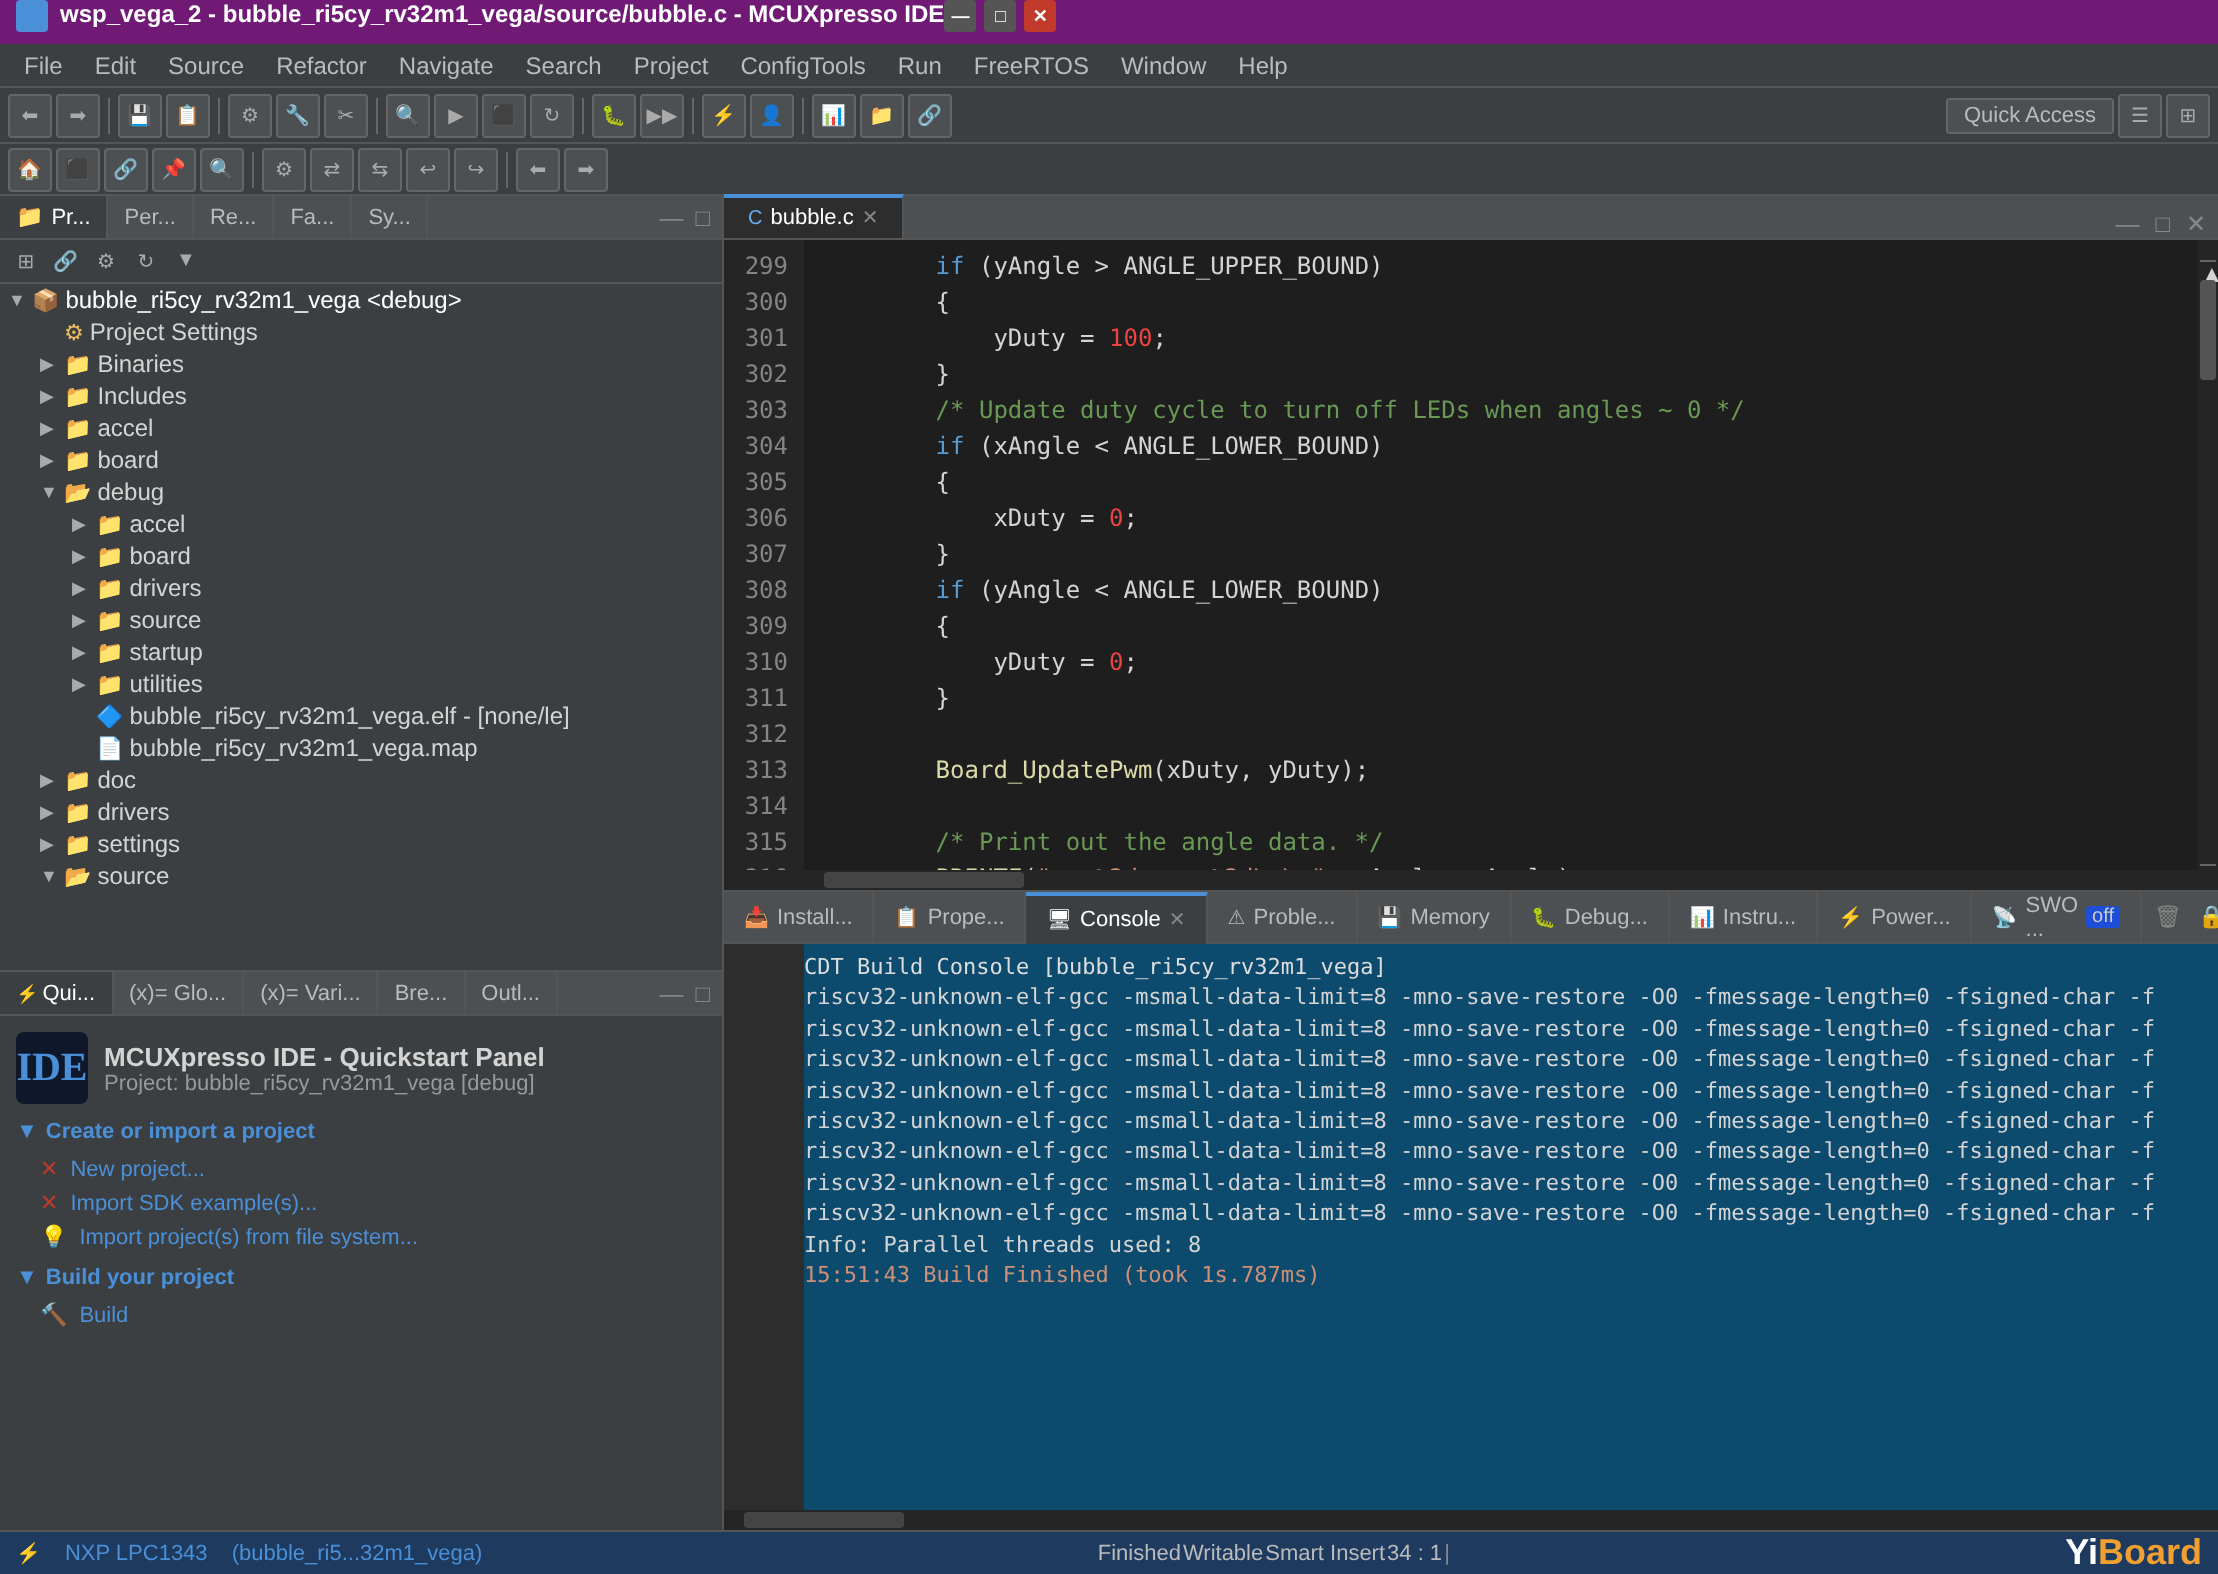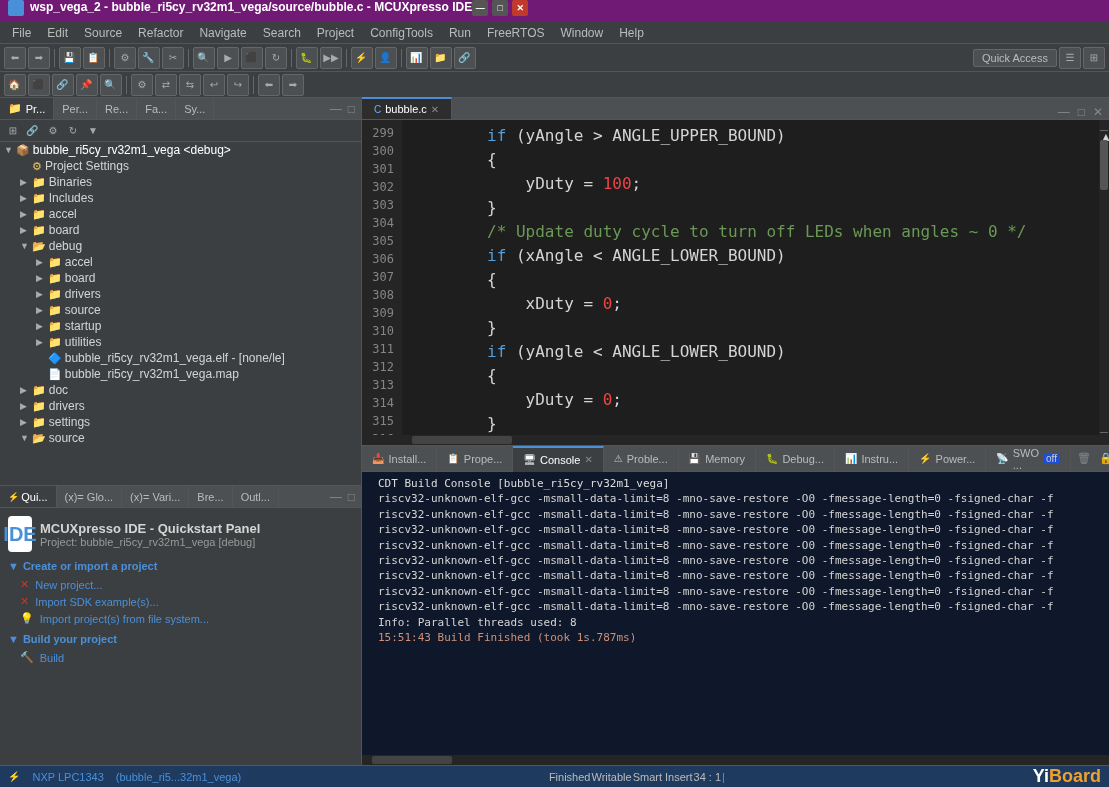--- a/index.html
+++ b/index.html
@@ -38,63 +38,63 @@
     .tree-item { display: flex; align-items: center; padding: 1px 0; cursor: pointer; white-space: nowrap; font-size: 12px; }
     .tree-arrow { width: 12px; flex-shrink: 0; color: #aaa; font-size: 9px; }
 
     
     #left-bottom { height: 280px; border-top: 1px solid #555; display: flex; flex-direction: column; }
     #bottom-tabs-left { display: flex; background: #4c5052; height: 22px; border-bottom: 1px solid #555; }
     .bottom-tab-left { padding: 2px 8px; font-size: 11px; color: #bbb; border-right: 1px solid #555; cursor: pointer; display: flex; align-items: center; }
     .bottom-tab-left.active { background: #3c3f41; color: #fff; }
     #quickstart-panel { flex: 1; background: #3c3f41; padding: 8px; overflow-y: auto; }
     .qs-header { display: flex; align-items: center; gap: 8px; margin-bottom: 8px; }
-    .qs-logo { width: 24px; height: 36px; background: #ffffff; border-radius: 4px; display: flex; align-items: center; justify-content: center; color: #4a90d9; font-size: 20px; font-weight: bold; flex-shrink: 0; }
+    .qs-logo { width: 36px; height: 36px; background: #0f172a; border-radius: 4px; display: flex; align-items: center; justify-content: center; color: #4a90d9; font-size: 20px; font-weight: bold; flex-shrink: 0; font-family: Liberation Serif, serif; }
     .qs-title { font-size: 13px; font-weight: bold; color: #d4d4d4; }
     .qs-subtitle { font-size: 11px; color: #999; }
     .qs-section { margin-bottom: 6px; }
     .qs-section-header { color: #4a90d9; font-size: 11px; font-weight: bold; margin-bottom: 4px; display: flex; align-items: center; gap: 4px; cursor: pointer; }
     .qs-item { display: flex; align-items: center; gap: 6px; padding: 2px 0 2px 12px; cursor: pointer; color: #4a90d9; font-size: 11px; }
 
     
     #right-panel { flex: 1; display: flex; flex-direction: column; min-width: 0; }
 
     
     #editor-tabs { background: #4c5052; height: 22px; display: flex; align-items: flex-end; border-bottom: 1px solid #555; }
     .editor-tab { padding: 3px 12px; font-size: 11px; background: #4c5052; color: #bbb; border-right: 1px solid #555; cursor: pointer; display: flex; align-items: center; gap: 4px; height: 22px; }
     .editor-tab.active { background: #2d2d2d; color: #fff; border-top: 2px solid #4a90d9; }
     .tab-close { color: #888; font-size: 10px; cursor: pointer; }
     #editor-controls { margin-left: auto; display: flex; align-items: center; padding: 0 4px; gap: 4px; }
     .editor-ctrl-btn { color: #888; font-size: 12px; cursor: pointer; padding: 0 2px; }
 
     
     #code-editor { flex: 1; display: flex; overflow: hidden; background: #1e1e1e; }
     #line-numbers { width: 40px; background: #252526; color: #858585; font-size: 12px; font-family: monospace; padding: 4px 0; text-align: right; padding-right: 8px; overflow: hidden; flex-shrink: 0; line-height: 1.5; }
-    #code-content { flex: 1; overflow: auto; padding: 4px 8px; font-size: 16px; font-family: monospace; line-height: 1.5; color: #d4d4d4; }
+    #code-content { flex: 1; overflow: auto; padding: 4px 8px; font-size: 12px; font-family: monospace; line-height: 1.5; color: #d4d4d4; }
     #code-content::-webkit-scrollbar { width: 8px; height: 8px; }
     #code-content::-webkit-scrollbar-track { background: #1e1e1e; }
     #code-content::-webkit-scrollbar-thumb { background: #555; }
 
     
     .kw { color: #569cd6; }
     .cm { color: #6a9955; }
     .str { color: #ce9178; }
     .num { color: #ef4444; }
     .fn { color: #dcdcaa; }
     .code-line { white-space: pre; display: block; }
 
     
     #bottom-panel { height: 320px; display: flex; flex-direction: column; border-top: 1px solid #555; }
     #console-tabs { display: flex; background: #4c5052; height: 26px; border-bottom: 1px solid #555; align-items: center; }
     .console-tab { padding: 3px 10px; font-size: 11px; color: #bbb; border-right: 1px solid #555; cursor: pointer; display: flex; align-items: center; gap: 4px; height: 26px; }
     .console-tab.active { background: #3c3f41; color: #fff; border-top: 2px solid #4a90d9; }
     #console-controls { margin-left: auto; display: flex; align-items: center; padding: 0 4px; gap: 4px; }
     .console-ctrl-btn { color: #888; font-size: 11px; cursor: pointer; padding: 0 2px; }
 
-    #console-content { flex: 1; background: #0f172a; overflow-y: auto; overflow-x: auto; padding: 4px 16px; font-family: monospace; font-size: 11px; color: #d4d4d4; line-height: 1.4; }
+    #console-content { flex: 1; background: #0c4a6e; overflow-y: auto; overflow-x: auto; padding: 4px 0; font-family: monospace; font-size: 11px; color: #d4d4d4; line-height: 1.4; margin-left: 40px; }
     #console-content::-webkit-scrollbar { width: 8px; height: 8px; }
     #console-content::-webkit-scrollbar-track { background: #1e1e1e; }
     #console-content::-webkit-scrollbar-thumb { background: #555; }
     .console-line { white-space: nowrap; display: block; }
     .console-finished { color: #ce9178; }
 
     
     #status-bar { background: #1e3a5f; color: #bbb; height: 22px; display: flex; align-items: center; padding: 0 8px; font-size: 11px; gap: 12px; border-top: 1px solid #555; }
     .status-item { display: flex; align-items: center; gap: 4px; }
     .status-item.clickable { cursor: pointer; color: #4a90d9; }

